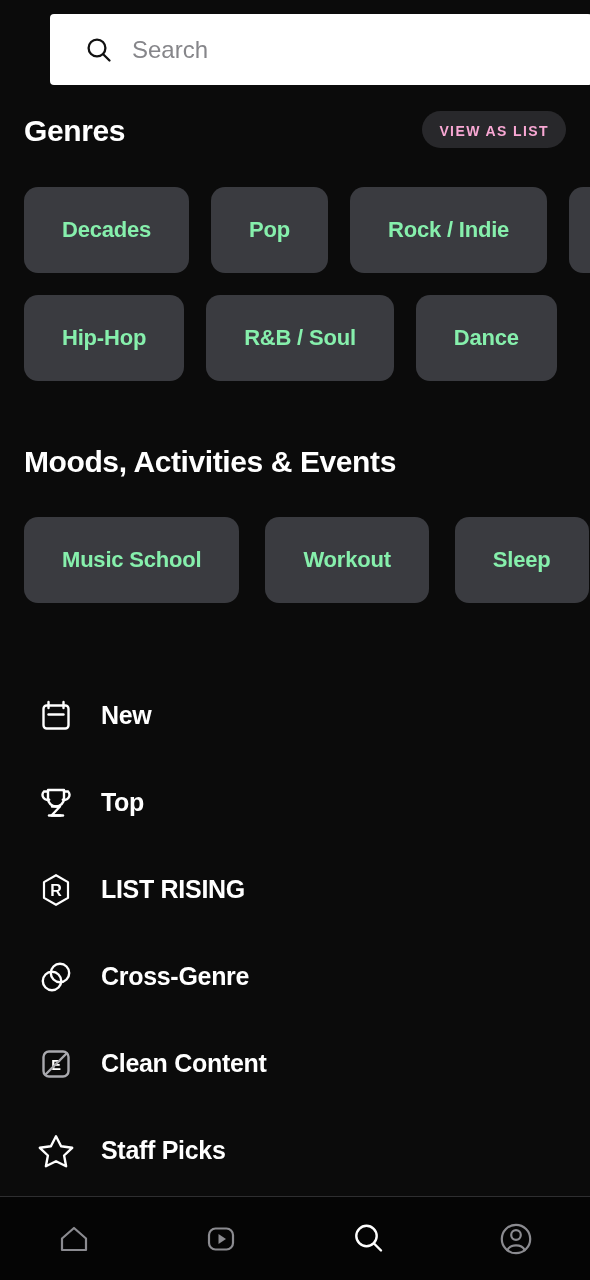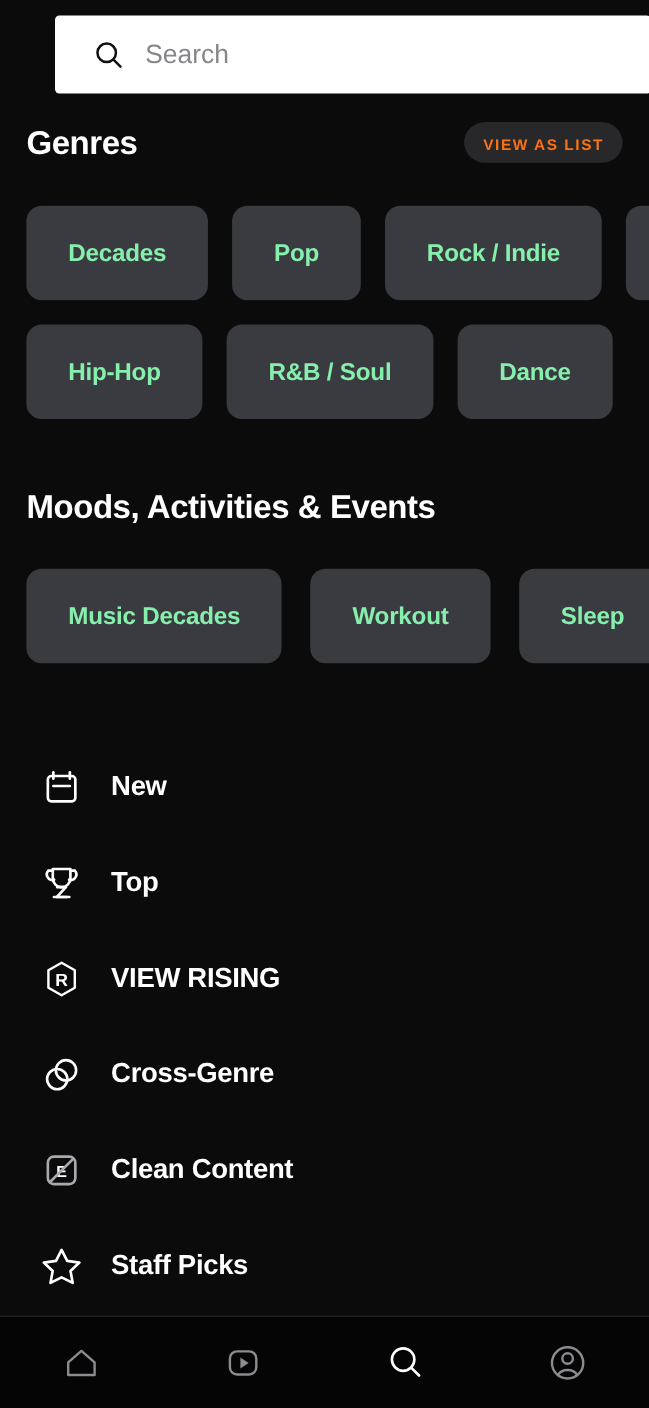--- a/index.html
+++ b/index.html
@@ -74,21 +74,21 @@
     white-space: nowrap;
   }
   .view-as-list {
     position: absolute;
     top: 111px;
     right: 24px;
     height: 37px;
     background: #28282b;
     border: none;
     border-radius: 19px;
-    color: #f97316;
+    color: #f9a8d4;
     font-family: "Liberation Sans", sans-serif;
     font-size: 14px;
     font-weight: bold;
     letter-spacing: 1.4px;
     padding: 12px 17px;
     cursor: pointer;
   }
 
   
   .chip-row {
@@ -196,21 +196,21 @@
     <button class="chip">Hip-Hop</button>
     <button class="chip">R&amp;B / Soul</button>
     <button class="chip">Dance</button>
   </div>
 
   <div class="section-head" style="top:445px;">
     <span class="section-title">Moods, Activities &amp; Events</span>
   </div>
 
   <div class="chip-row" style="top:517px; gap:26px;">
-    <button class="chip">Music Decades</button>
+    <button class="chip">Music School</button>
     <button class="chip">Workout</button>
     <button class="chip">Sleep</button>
   </div>
 
   <div class="list-area">
 
     <div class="list-item">
       <span class="list-icon">
         <svg width="36" height="36" viewBox="0 0 36 36">
           <rect x="5.5" y="7.5" width="25" height="23" rx="3.2" fill="none" stroke="#ffffff" stroke-width="2.4"></rect>
@@ -236,21 +236,21 @@
       <span class="list-label">Top</span>
     </div>
 
     <div class="list-item">
       <span class="list-icon">
         <svg width="36" height="36" viewBox="0 0 36 36">
           <path d="M18 3.2 L30 10.1 L30 25.9 L18 32.8 L6 25.9 L6 10.1 Z" fill="none" stroke="#ffffff" stroke-width="2.2" stroke-linejoin="round"></path>
           <text x="18" y="24.4" text-anchor="middle" font-family="Liberation Sans, sans-serif" font-size="16" font-weight="bold" fill="#ffffff">R</text>
         </svg>
       </span>
-      <span class="list-label">VIEW RISING</span>
+      <span class="list-label">LIST RISING</span>
     </div>
 
     <div class="list-item">
       <span class="list-icon">
         <svg width="36" height="36" viewBox="0 0 36 36">
           <circle cx="14" cy="22" r="9.2" fill="none" stroke="#ffffff" stroke-width="2.4"></circle>
           <circle cx="22" cy="14" r="9.2" fill="none" stroke="#ffffff" stroke-width="2.4"></circle>
         </svg>
       </span>
       <span class="list-label">Cross-Genre</span>

